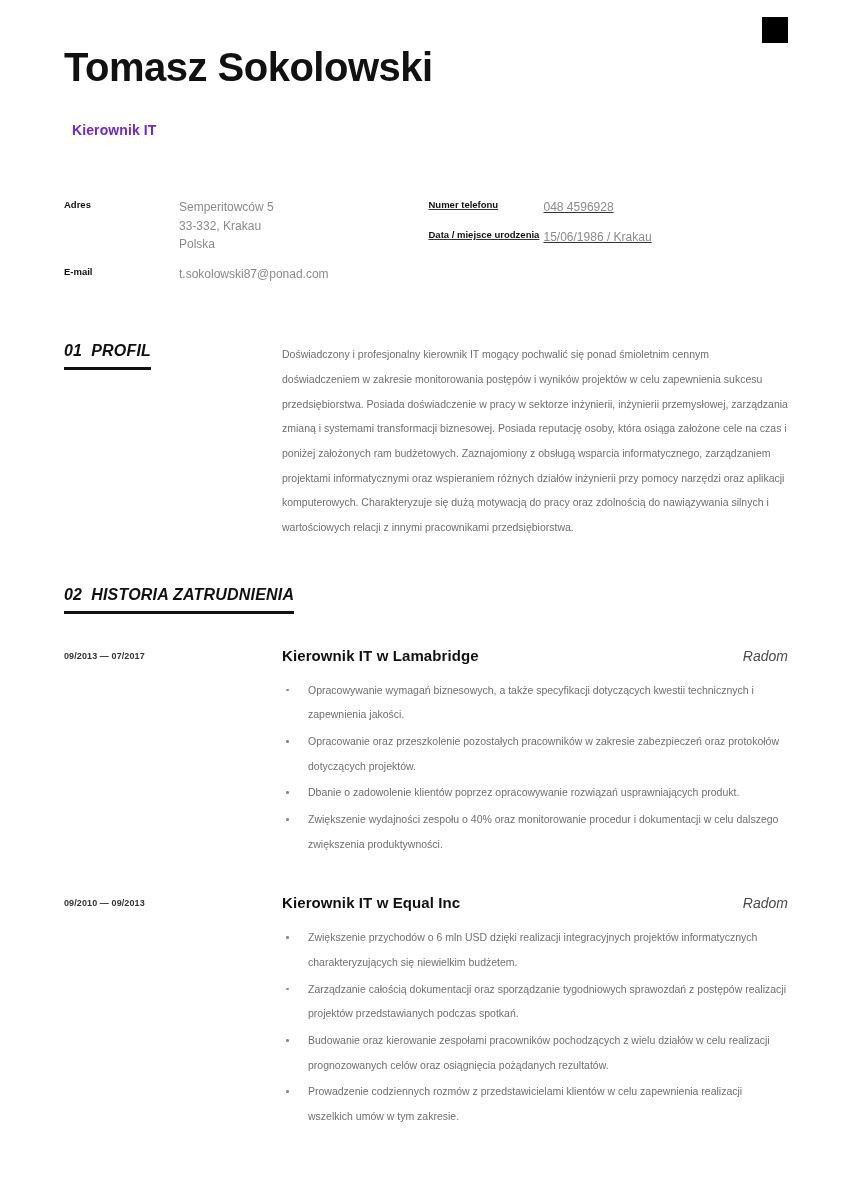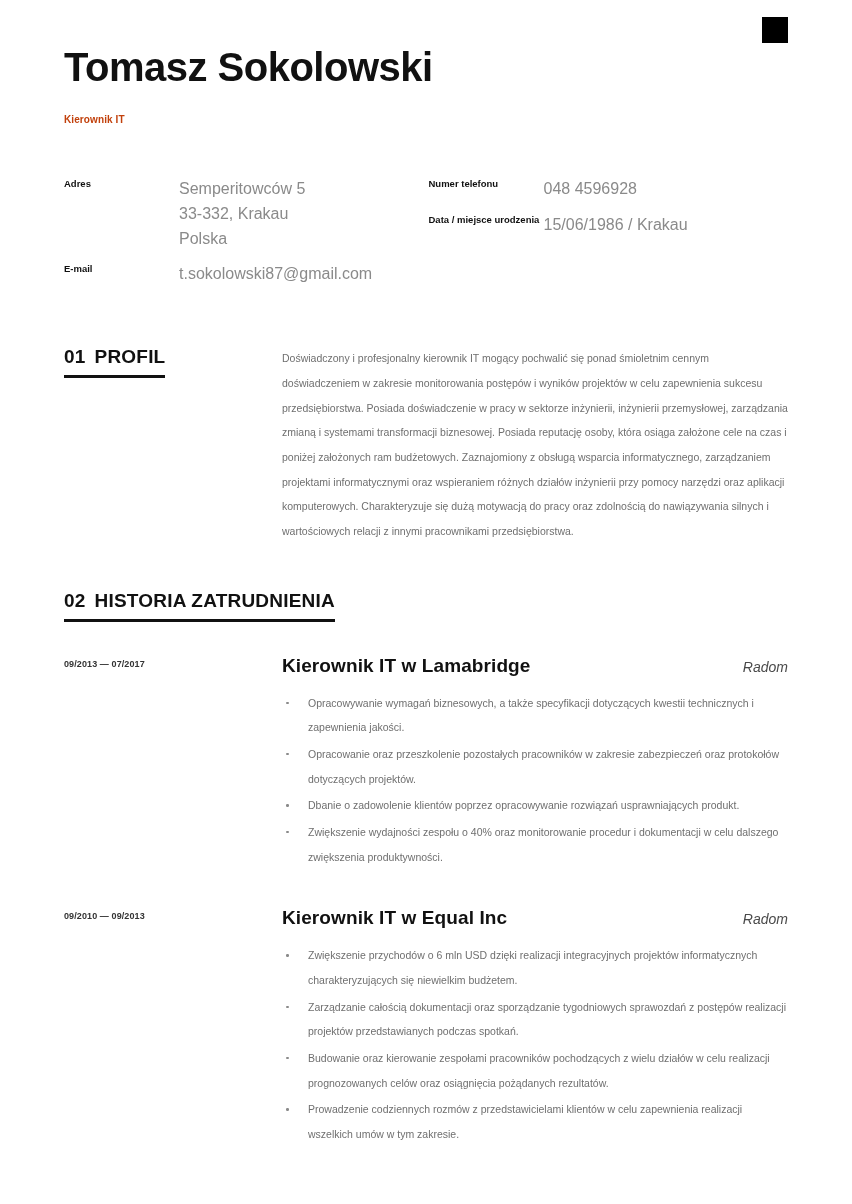--- a/index.html
+++ b/index.html
@@ -32,24 +32,24 @@
   .full-name {
     font-size: 40px;
     font-weight: bold;
     letter-spacing: -0.5px;
     color: #111111;
     line-height: 1.15;
     margin: 0;
     padding-top: 4px;
   }
   .job-title {
-    font-size: 10px;
-    font-weight: bold;
-    color: #c2410c;
-    margin: 0;
+    font-size: 14px;
+    font-weight: bold;
+    color: #6d28d9;
+    margin: 8px;
     padding-top: 24px;
     letter-spacing: 0.1px;
   }
   .photo-box {
     position: absolute;
     right: 0px;
     top: 17px;
     width: 26px;
     height: 26px;
     background: #000000;
@@ -58,59 +58,60 @@
   
   .contact {
     display: flex;
     padding-top: 52px;
   }
   .contact-col {
     display: flex;
     flex-direction: column;
   }
   .contact-col.left { width: 365px; }
-  .contact-col.right { width: 360px; }
+  .contact-col.right { width: 360px; text-decoration: underline; }
   .contact-row {
     display: flex;
     align-items: flex-start;
     padding-bottom: 11px;
   }
   .contact-label {
     font-size: 9.5px;
     font-weight: bold;
     color: #111111;
     width: 115px;
     flex: none;
     line-height: 1.55;
   }
   .contact-value {
-    font-size: 16px;
+    font-size: 12px;
     color: #8a8a8a;
     line-height: 1.55;
     white-space: pre-line;
   }
 
   
   .section {
     display: flex;
     align-items: flex-start;
   }
   .section-head {
     width: 218px;
     flex: none;
   }
   .section-title {
     display: inline-block;
-    font-size: 19px;
+    font-size: 16px;
     font-weight: bold;
     color: #111111;
     letter-spacing: 0.2px;
     padding-bottom: 7px;
     border-bottom: 3px solid #111111;
     white-space: nowrap;
+    font-style: italic;
   }
   .section-title .num {
     margin-right: 9px;
   }
   .section-body {
     flex: 1;
   }
   .profile-text {
     font-size: 10.5px;
     line-height: 2.35;
@@ -133,21 +134,21 @@
   }
   .job-main {
     flex: 1;
   }
   .job-top {
     display: flex;
     align-items: baseline;
     justify-content: space-between;
   }
   .job-role {
-    font-size: 19px;
+    font-size: 15px;
     font-weight: bold;
     color: #111111;
     margin: 0;
     letter-spacing: 0.1px;
   }
   .job-city {
     font-size: 14px;
     font-style: italic;
     color: #4a4a4a;
     white-space: nowrap;
@@ -192,21 +193,21 @@
 
     <div class="contact-col left">
       <div class="contact-row">
         <div class="contact-label">Adres</div>
         <div class="contact-value">Semperitowców 5
 33-332, Krakau
 Polska</div>
       </div>
       <div class="contact-row">
         <div class="contact-label">E-mail</div>
-        <div class="contact-value">t.sokolowski87@gmail.com</div>
+        <div class="contact-value">t.sokolowski87@ponad.com</div>
       </div>
     </div>
 
     <div class="contact-col right">
       <div class="contact-row">
         <div class="contact-label">Numer telefonu</div>
         <div class="contact-value">048 4596928</div>
       </div>
       <div class="contact-row">
         <div class="contact-label">Data / miejsce urodzenia</div>

